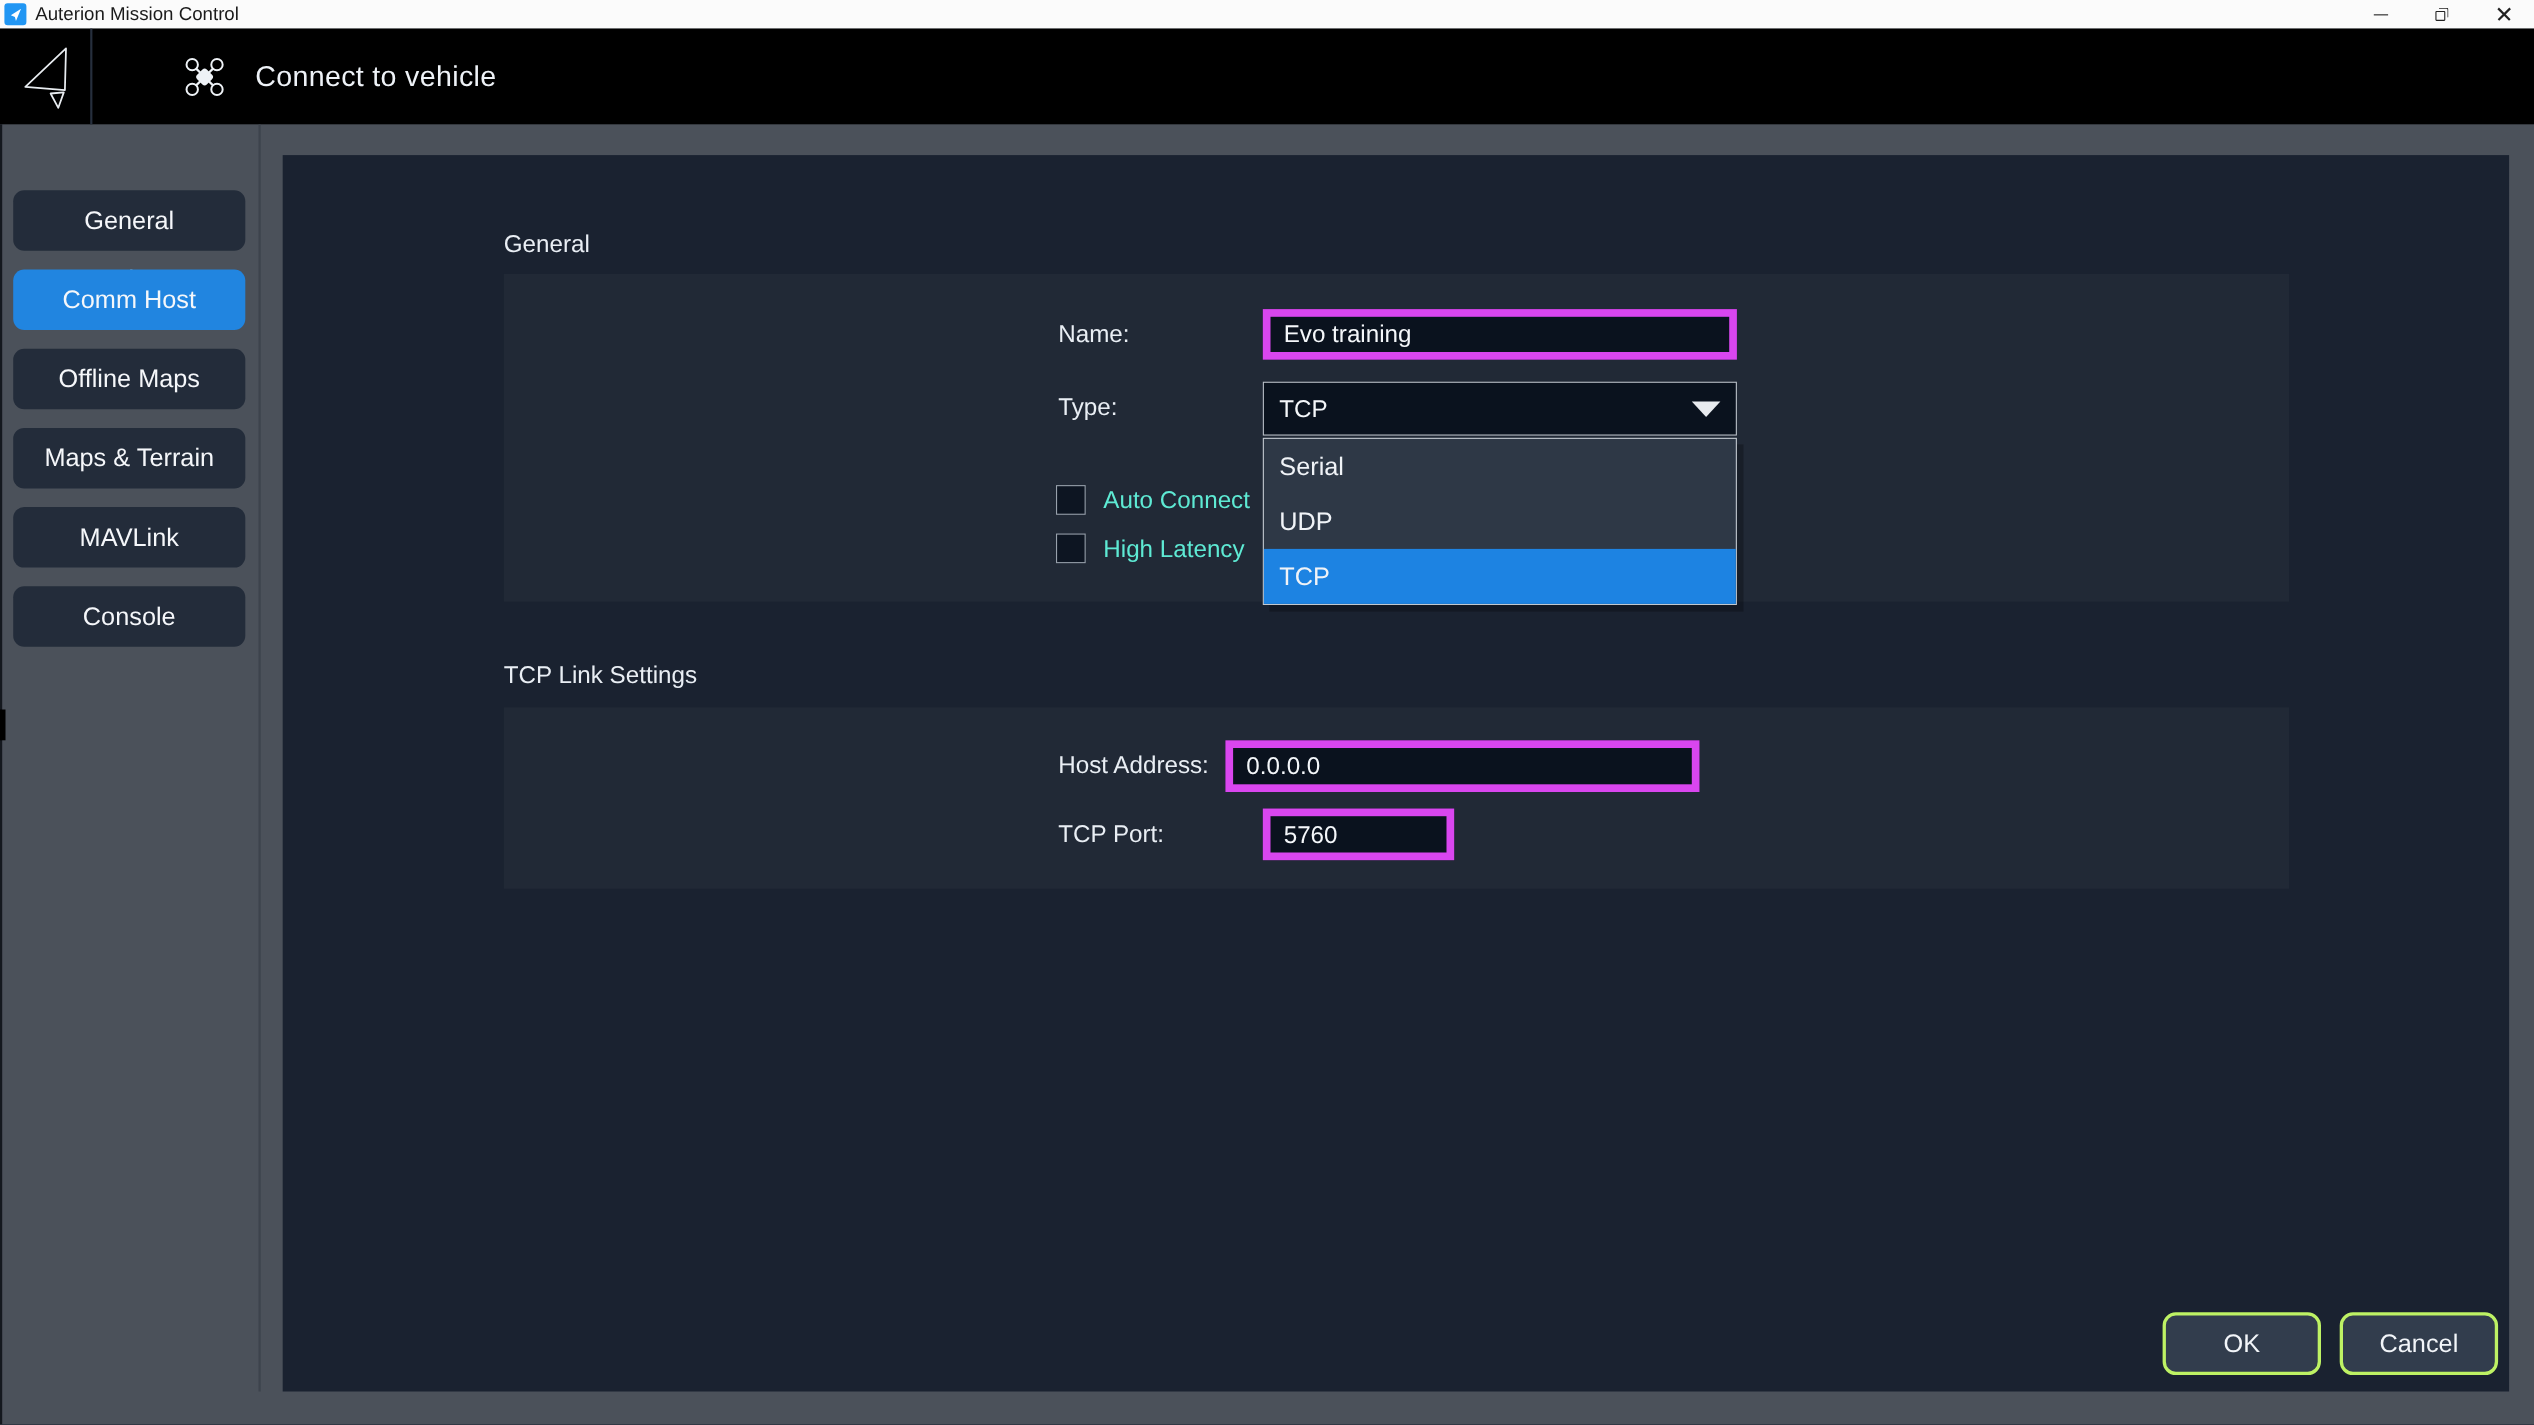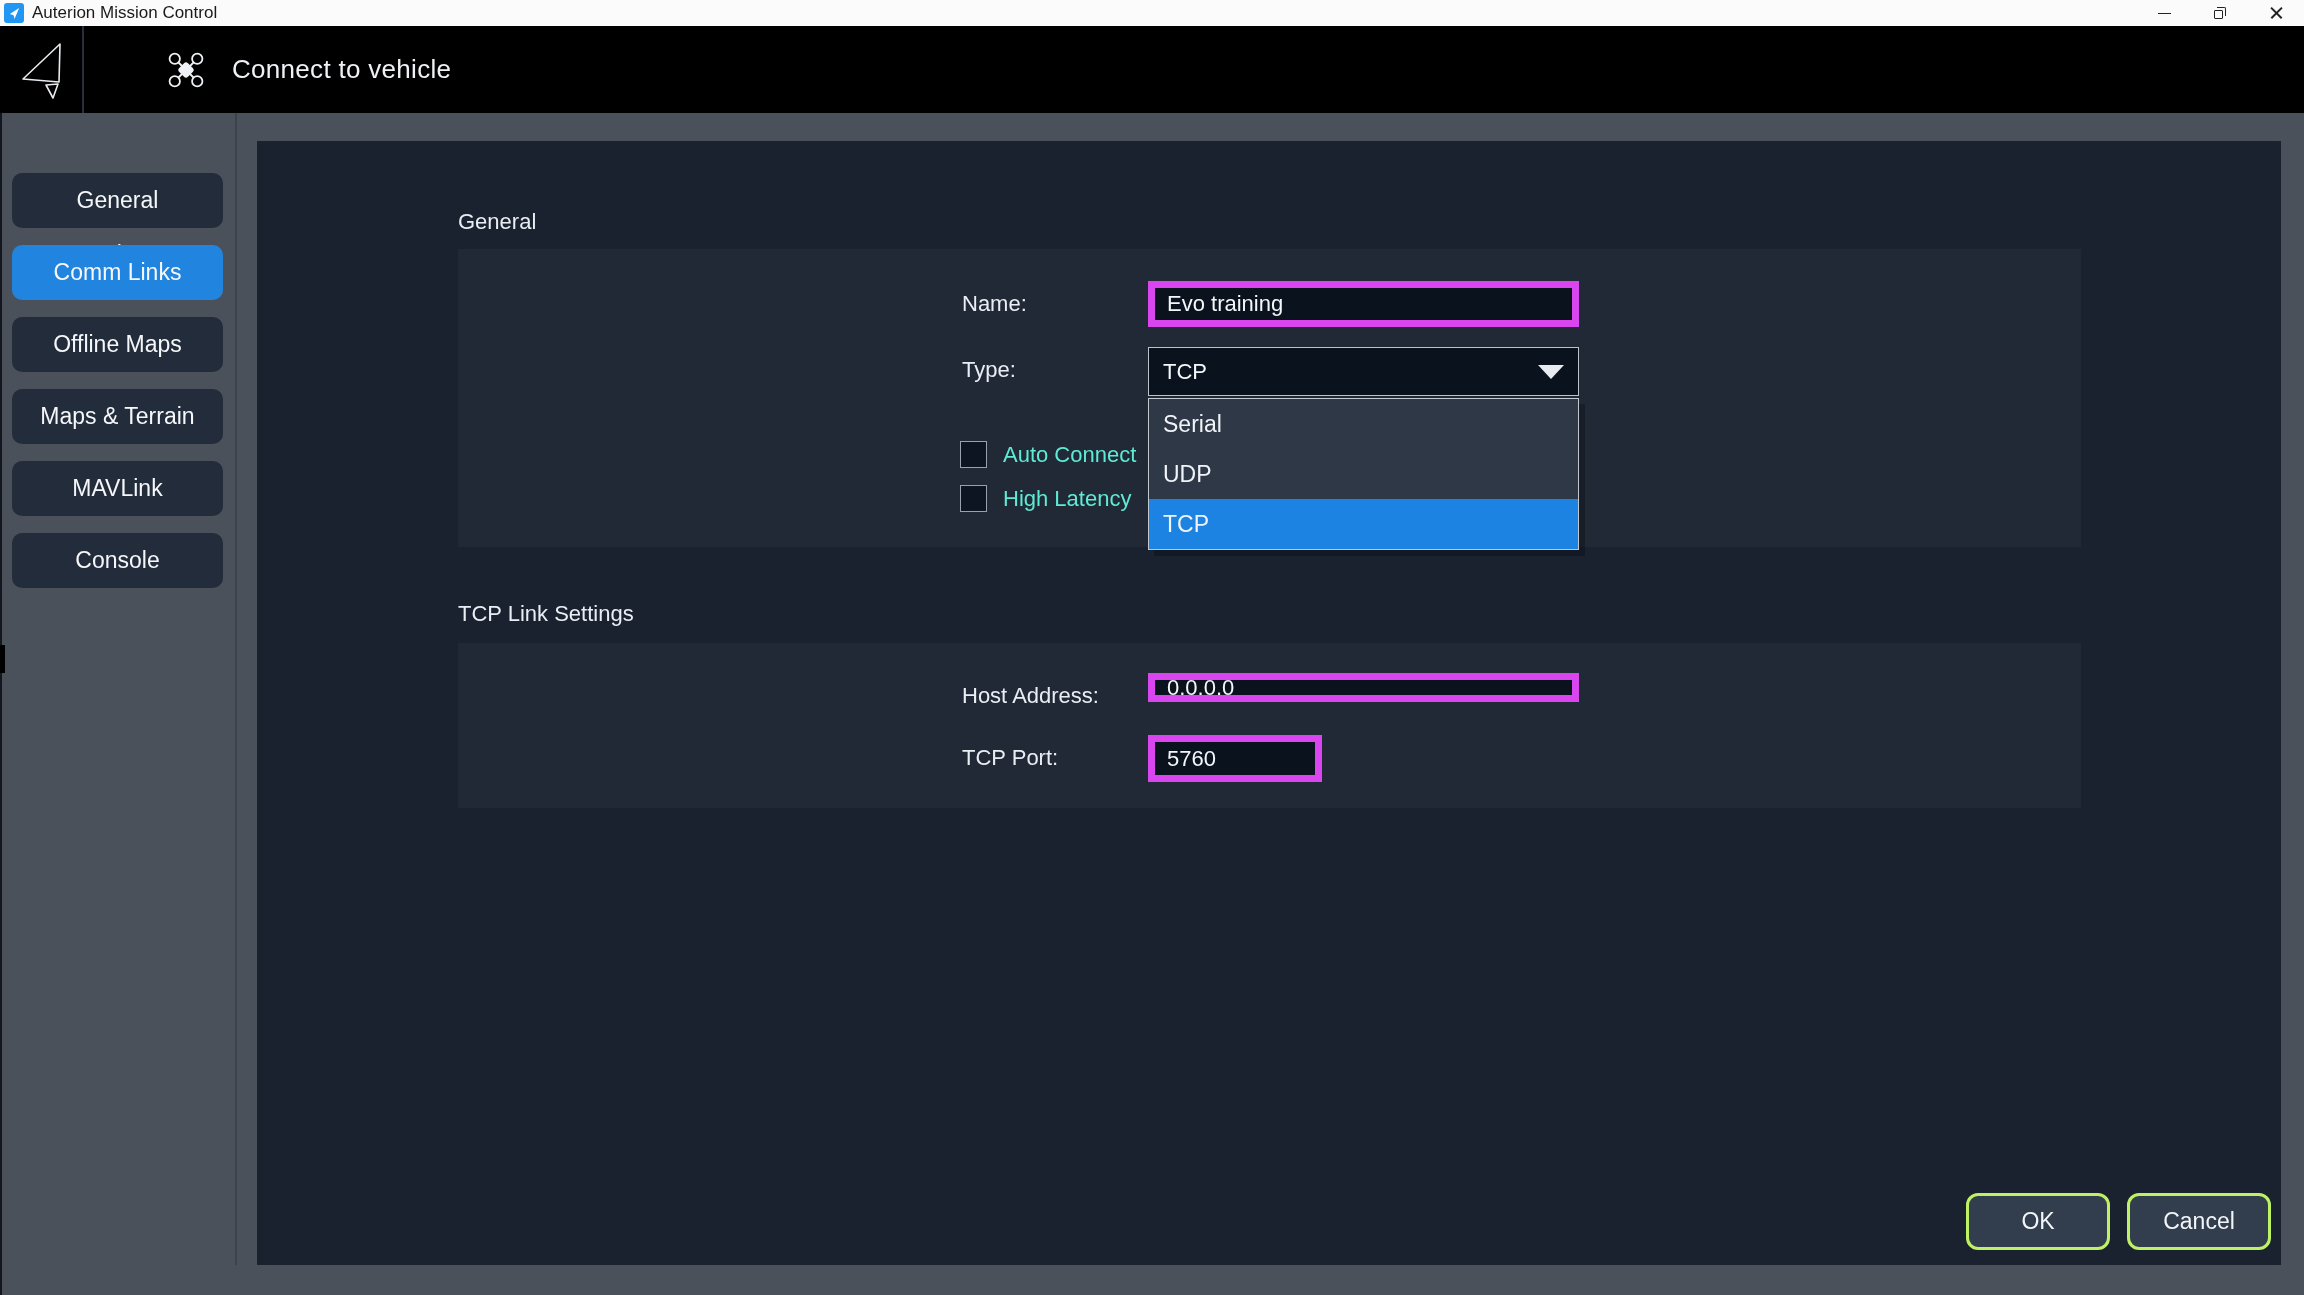--- a/index.html
+++ b/index.html
@@ -169,21 +169,21 @@
   </svg>
   <div class="view-title">Connect to vehicle</div>
 </div>
 
 <div class="edge-line"></div>
 <div class="edge-notch"></div>
 
 <div class="sidebar">
   <div class="sidebar-title">Settings</div>
   <div class="side-btn" style="top:60px">General</div>
-  <div class="side-btn active" style="top:132px">Comm Links</div>
+  <div class="side-btn active" style="top:132px">Comm Host</div>
   <div class="side-btn" style="top:204px">Offline Maps</div>
   <div class="side-btn" style="top:276px">Maps &amp; Terrain</div>
   <div class="side-btn" style="top:348px">MAVLink</div>
   <div class="side-btn" style="top:420px">Console</div>
 </div>
 <div class="sidebar-divider"></div>
 
 <div class="panel">
 
   <div class="section-label" style="left:201px; top:68px">General</div>
@@ -206,20 +206,20 @@
   <div class="popup">
     <div class="popup-item">Serial</div>
     <div class="popup-item">UDP</div>
     <div class="popup-item selected">TCP</div>
   </div>
 
   <div class="section-label" style="left:201px; top:460px">TCP Link Settings</div>
   <div class="inner-panel" style="top:502px; height:165px"></div>
 
   <div class="field-label" style="left:705px; top:540px">Host Address:</div>
-  <input class="text-input" style="left: 891px; top: 532px; width: 431px; height: 29px;" value="0.0.0.0">
+  <input class="text-input" style="left: 857px; top: 532px; width: 431px; height: 47px;" value="0.0.0.0">
 
   <div class="field-label" style="left:705px; top:602px">TCP Port:</div>
   <input class="text-input" style="left: 891px; top: 594px; width: 174px; height: 47px;" value="5760">
 
   <div class="footer-btn" style="left:1709px">OK</div>
   <div class="footer-btn" style="left:1870px">Cancel</div>
 </div>
 
 </body></html>

